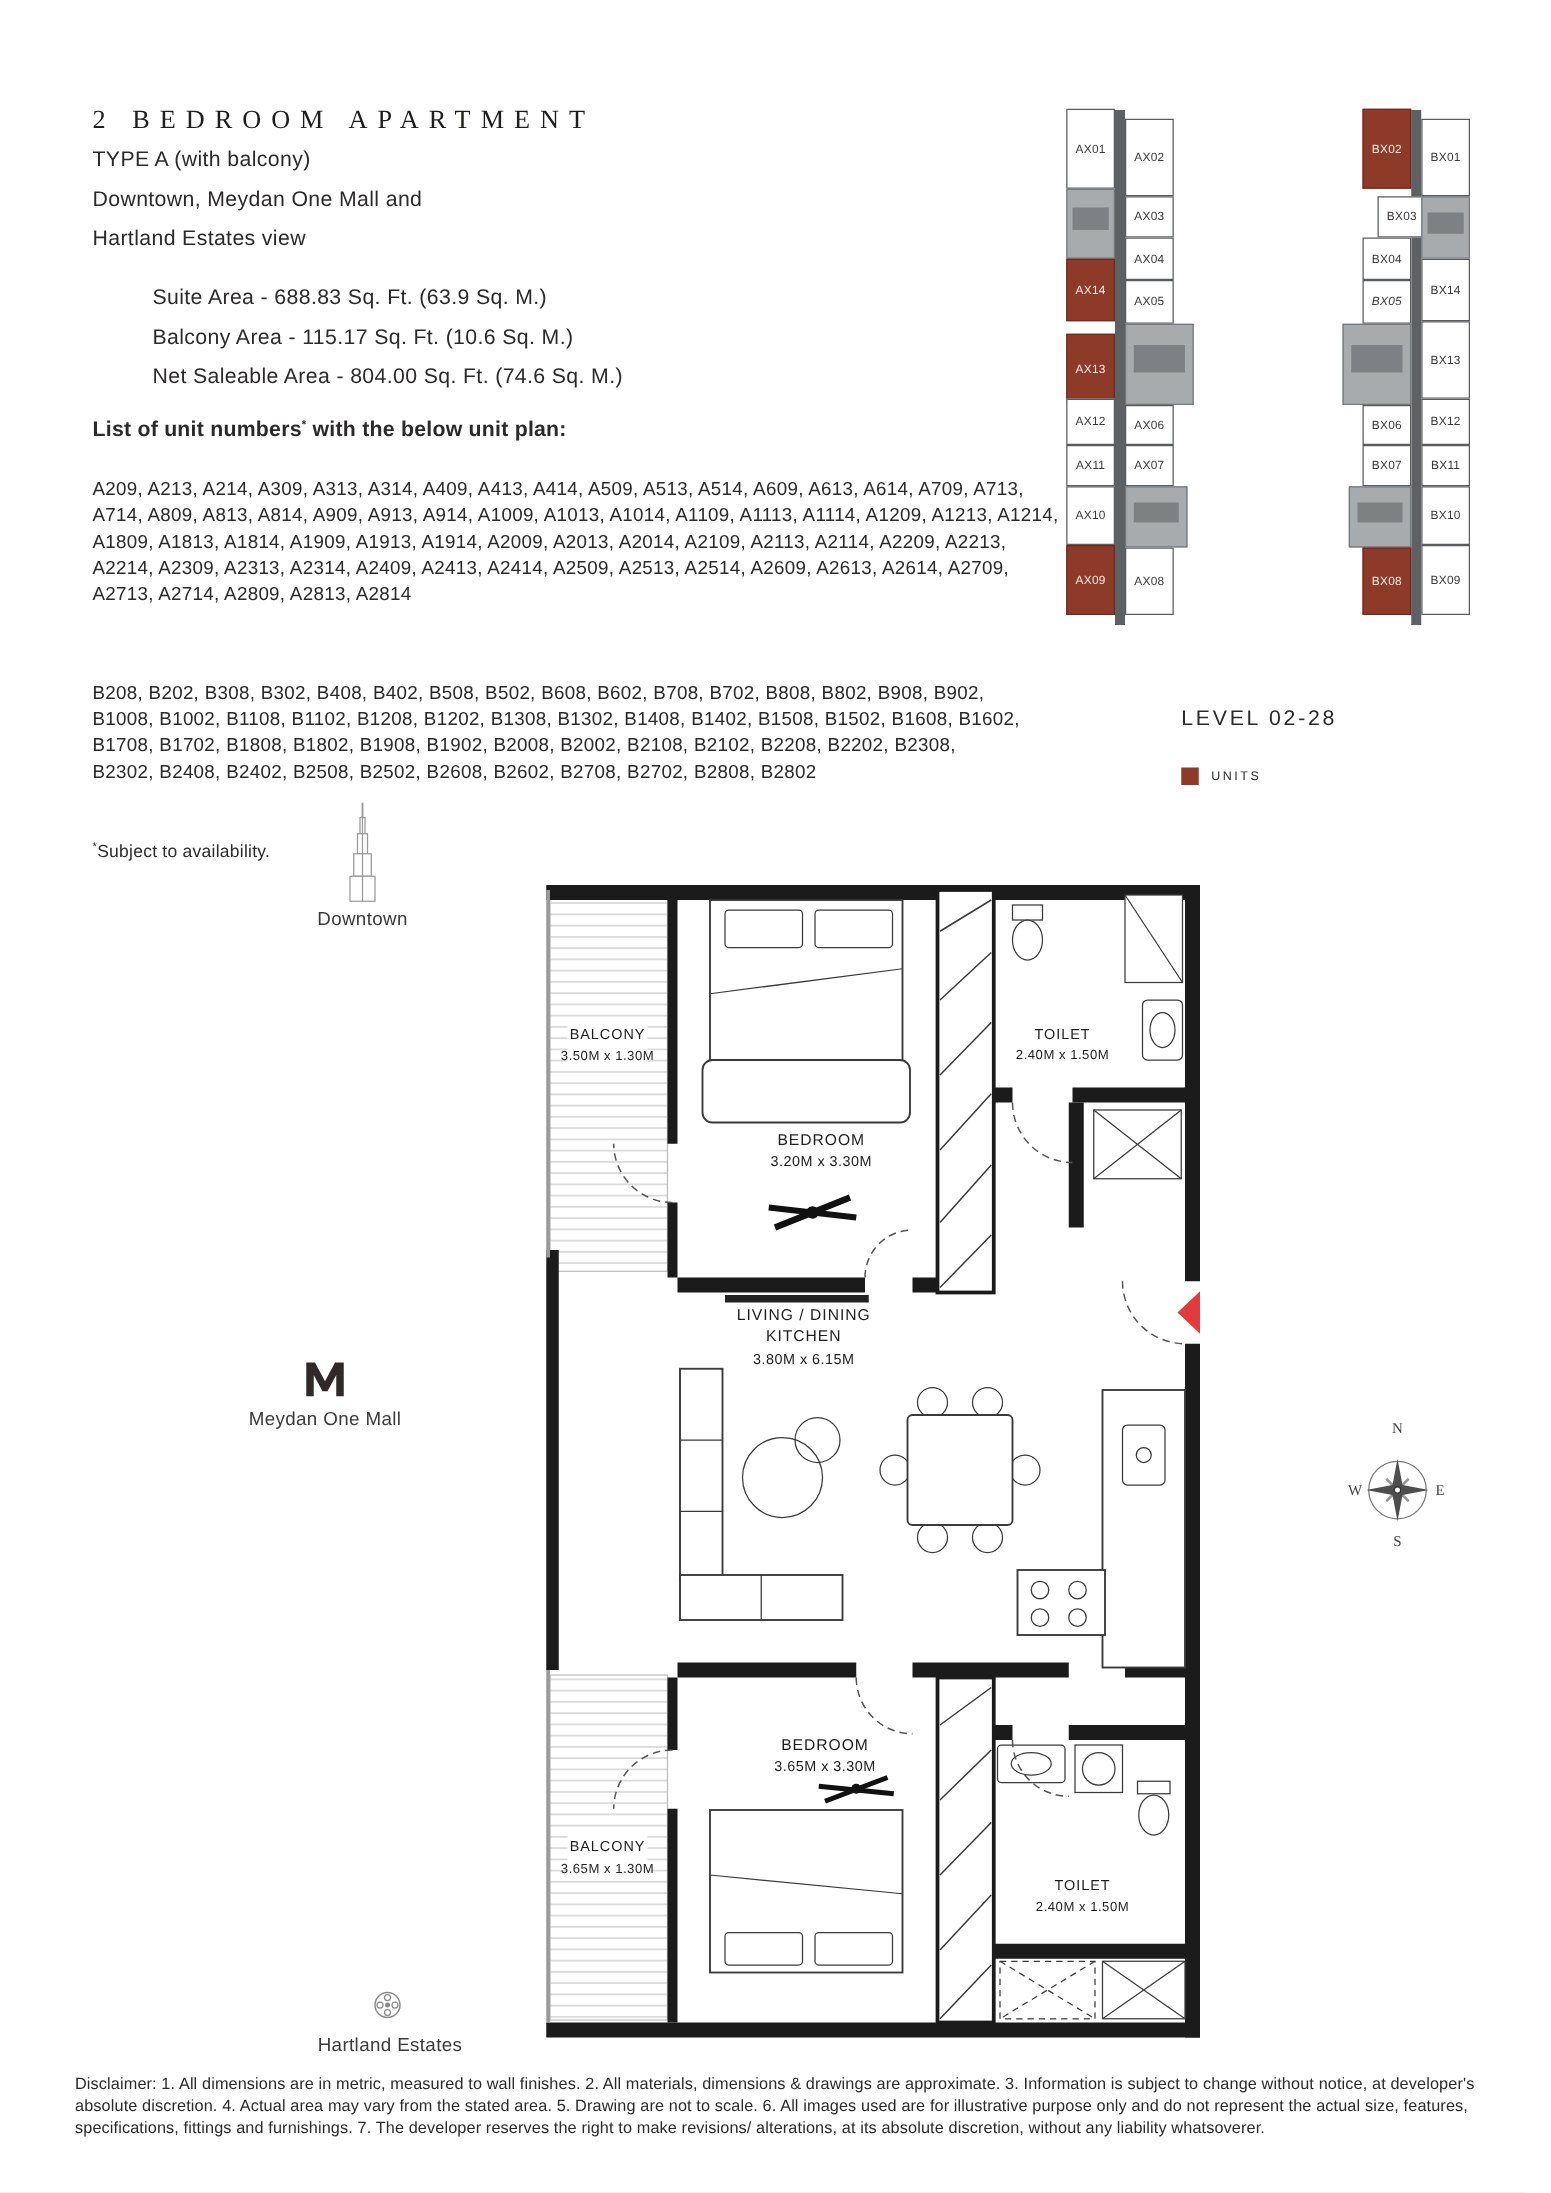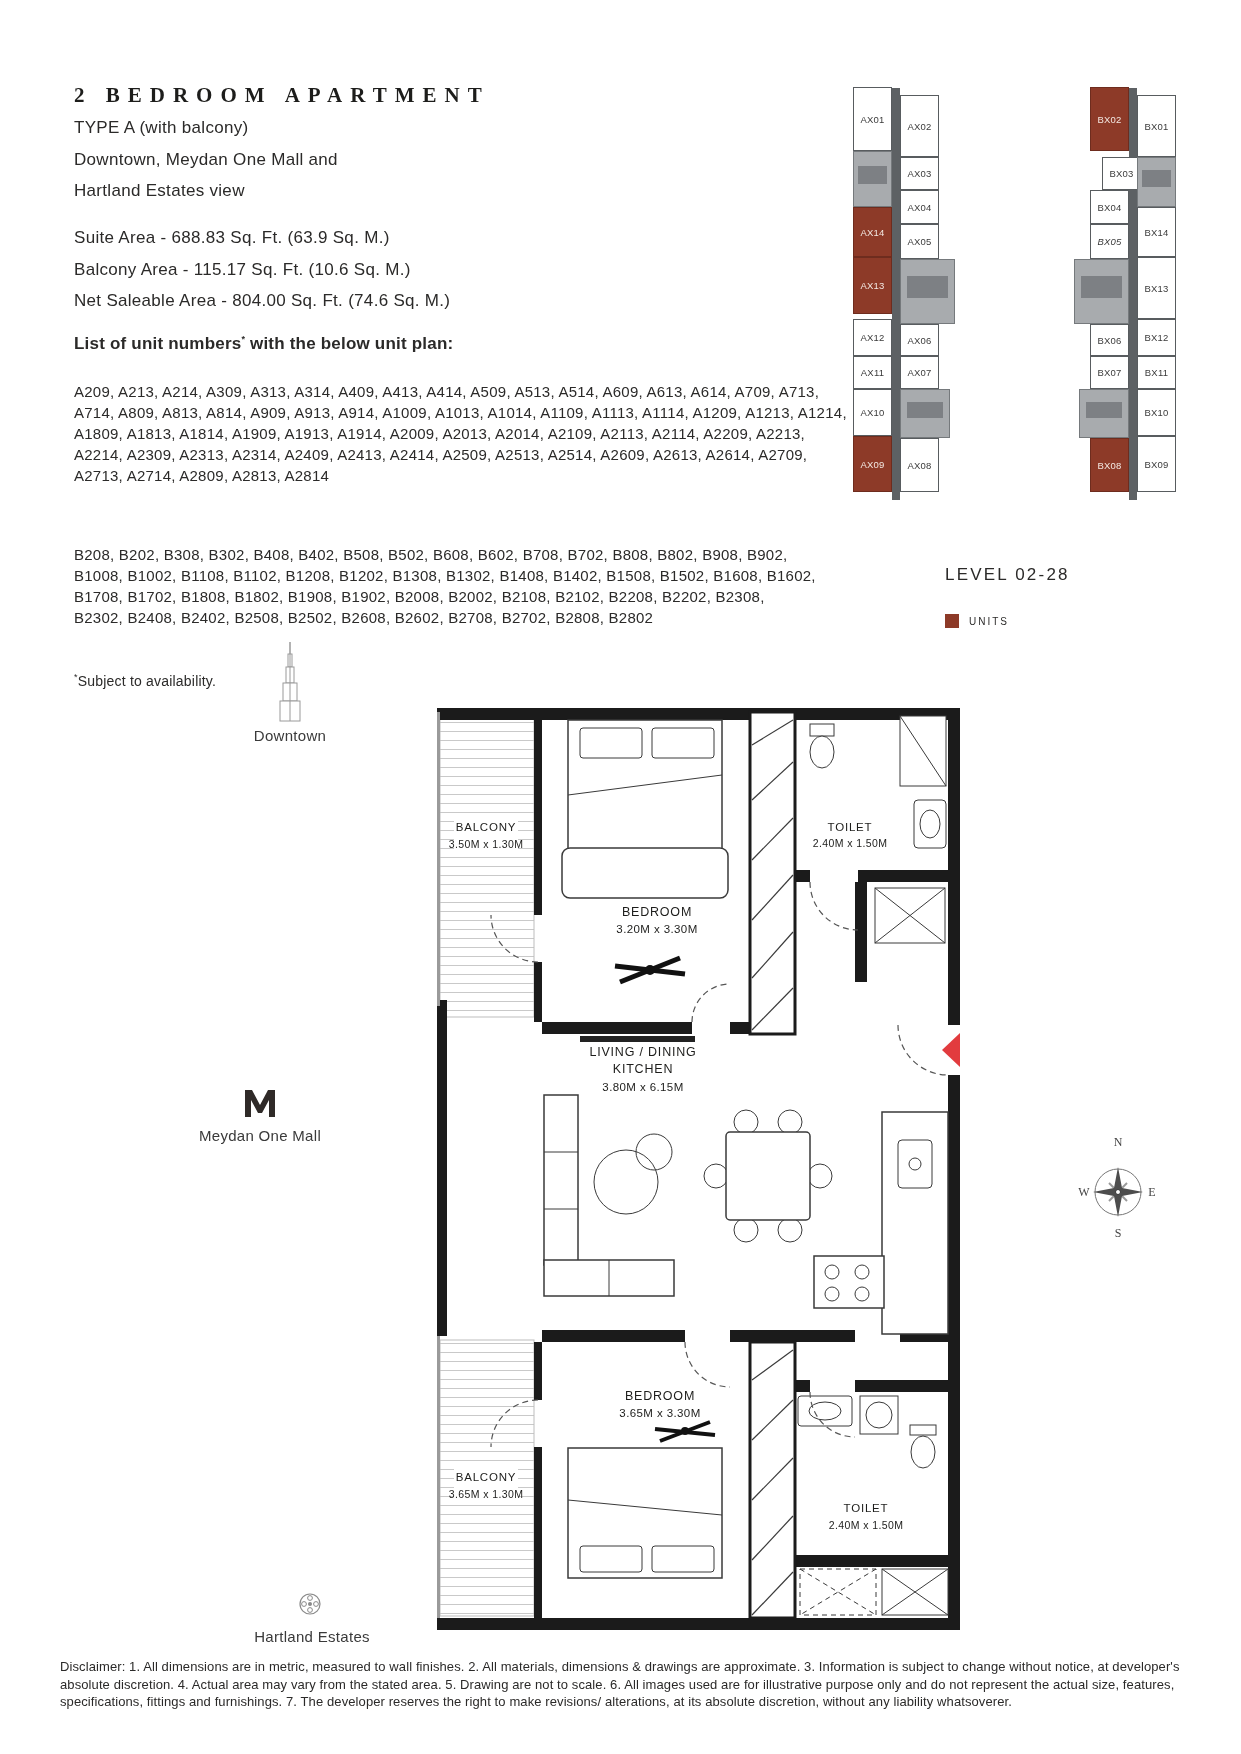--- a/index.html
+++ b/index.html
@@ -1,21 +1,21 @@
 <!DOCTYPE html>
 <html><head>
 <meta charset="utf-8">
 <style>
   html,body{margin:0;padding:0;background:#e8e8e8;}
   .page{position:relative;width:1241px;height:1754px;background:#ffffff;margin:0 auto;
         font-family:"Liberation Sans",sans-serif;color:#2b2a29;overflow:hidden;}
   .abs{position:absolute;}
-  .title{font-family:"Liberation Serif",serif;font-weight:700;font-size:21px;letter-spacing:8px;color:#1d1d1b;white-space:nowrap;}
+  .title{font-family:"Liberation Serif",serif;font-weight:400;font-size:21px;letter-spacing:8px;color:#1d1d1b;white-space:nowrap;}
   .h-line{font-size:17px;letter-spacing:.3px;white-space:nowrap;}
-  .area-line{font-size:17px;letter-spacing:.3px;line-height:31.5px;white-space:nowrap;}
+  .area-line{font-size:17px;letter-spacing:.3px;line-height:31.5px;white-space:nowrap;margin-left:48px;}
   .list-head{font-size:17px;font-weight:700;letter-spacing:.2px;white-space:nowrap;}
   .unit-line{font-size:15px;letter-spacing:.25px;line-height:21px;white-space:nowrap;}
   .note{font-size:14px;letter-spacing:.2px;}
   sup{font-size:9px;}
   .kp{position:absolute;width:86px;height:415px;}
   .kp-cell{position:absolute;box-sizing:border-box;border:1px solid #585c5f;background:#fff;
            display:flex;align-items:center;justify-content:center;font-size:9.5px;letter-spacing:.2px;color:#3a3a3a;}
   .kp-red{background:#8d3a28;color:#f3e8e2;border-color:#6e2c1e;}
   .kp-gray{background:#a8abae;border-color:#75797c;}
   .kp-inner{position:absolute;left:12%;right:12%;top:26%;height:34%;background:#7d8084;}
@@ -67,21 +67,21 @@
   <div class="abs note" style="left:74px;top:672px;"><sup>*</sup><span>Subject to availability.</span></div>
 
   <div class="kp" style="left:853px;top:80px;">
     <div class="kp-spine" style="left:39px;top:8px;width:8px;height:412px;"></div>
 
     <div class="kp-cell" style="left:0;top:7px;width:39px;height:64px;">AX01</div>
     <div class="kp-cell kp-gray" style="left:0;top:71px;width:39px;height:56px;">
         <div class="kp-inner"></div>
       </div>
     <div class="kp-cell kp-red" style="left:0;top:127px;width:39px;height:50px;">AX14</div>
-    <div class="kp-cell kp-red" style="left:0;top:177px;width:39px;height:57px;">AX13</div>
+    <div class="kp-cell kp-red" style="left:0;top:187px;width:39px;height:57px;">AX13</div>
     <div class="kp-cell" style="left:0;top:239px;width:39px;height:37px;">AX12</div>
     <div class="kp-cell" style="left:0;top:276px;width:39px;height:33px;">AX11</div>
     <div class="kp-cell" style="left:0;top:309px;width:39px;height:47px;">AX10</div>
     <div class="kp-cell kp-red" style="left:0;top:356px;width:39px;height:56px;">AX09</div>
 
     <div class="kp-cell" style="left:47px;top:15px;width:39px;height:62px;">AX02</div>
     <div class="kp-cell" style="left:47px;top:77px;width:39px;height:33px;">AX03</div>
     <div class="kp-cell" style="left:47px;top:110px;width:39px;height:34px;">AX04</div>
     <div class="kp-cell" style="left:47px;top:144px;width:39px;height:35px;">AX05</div>
     <div class="kp-cell kp-gray" style="left:47px;top:179px;width:55px;height:65px;">

